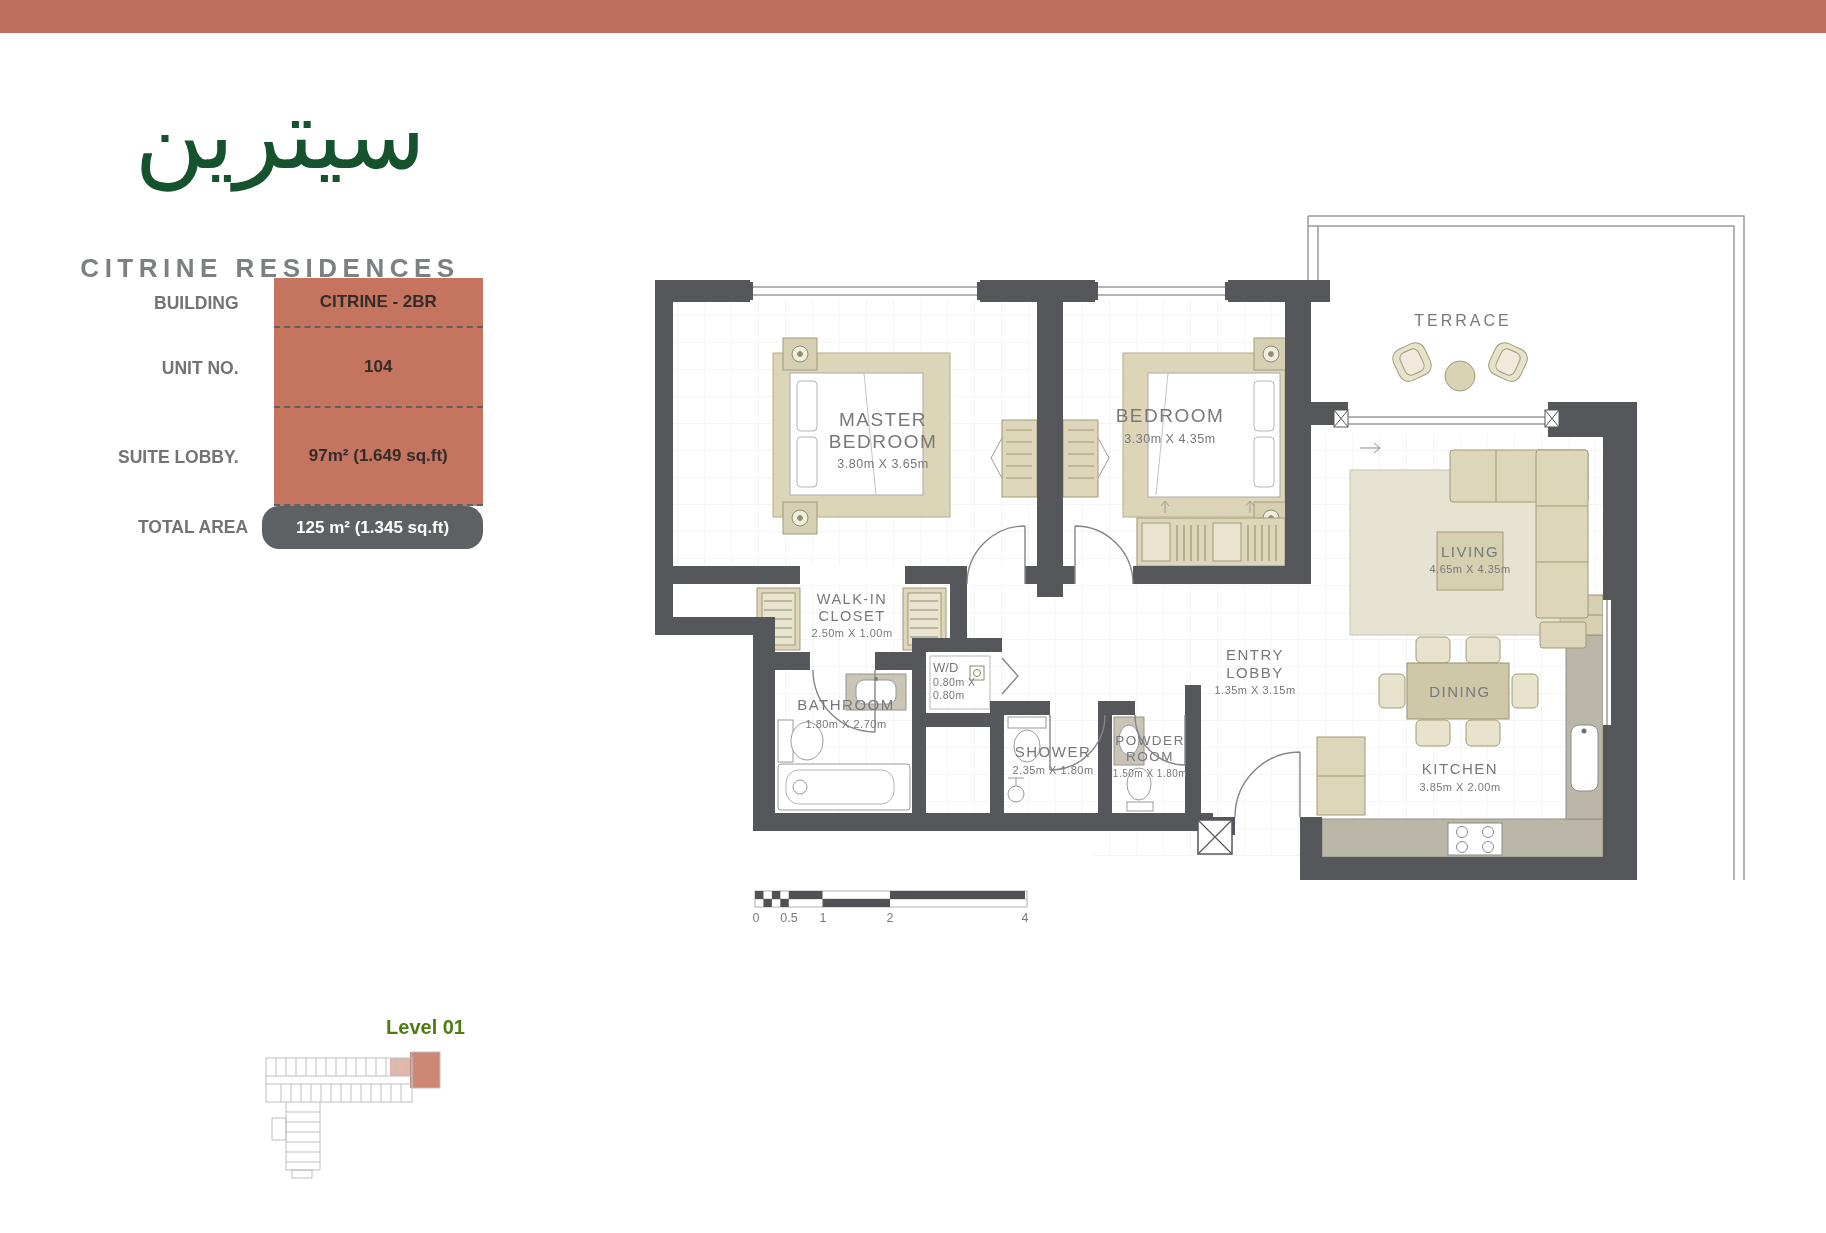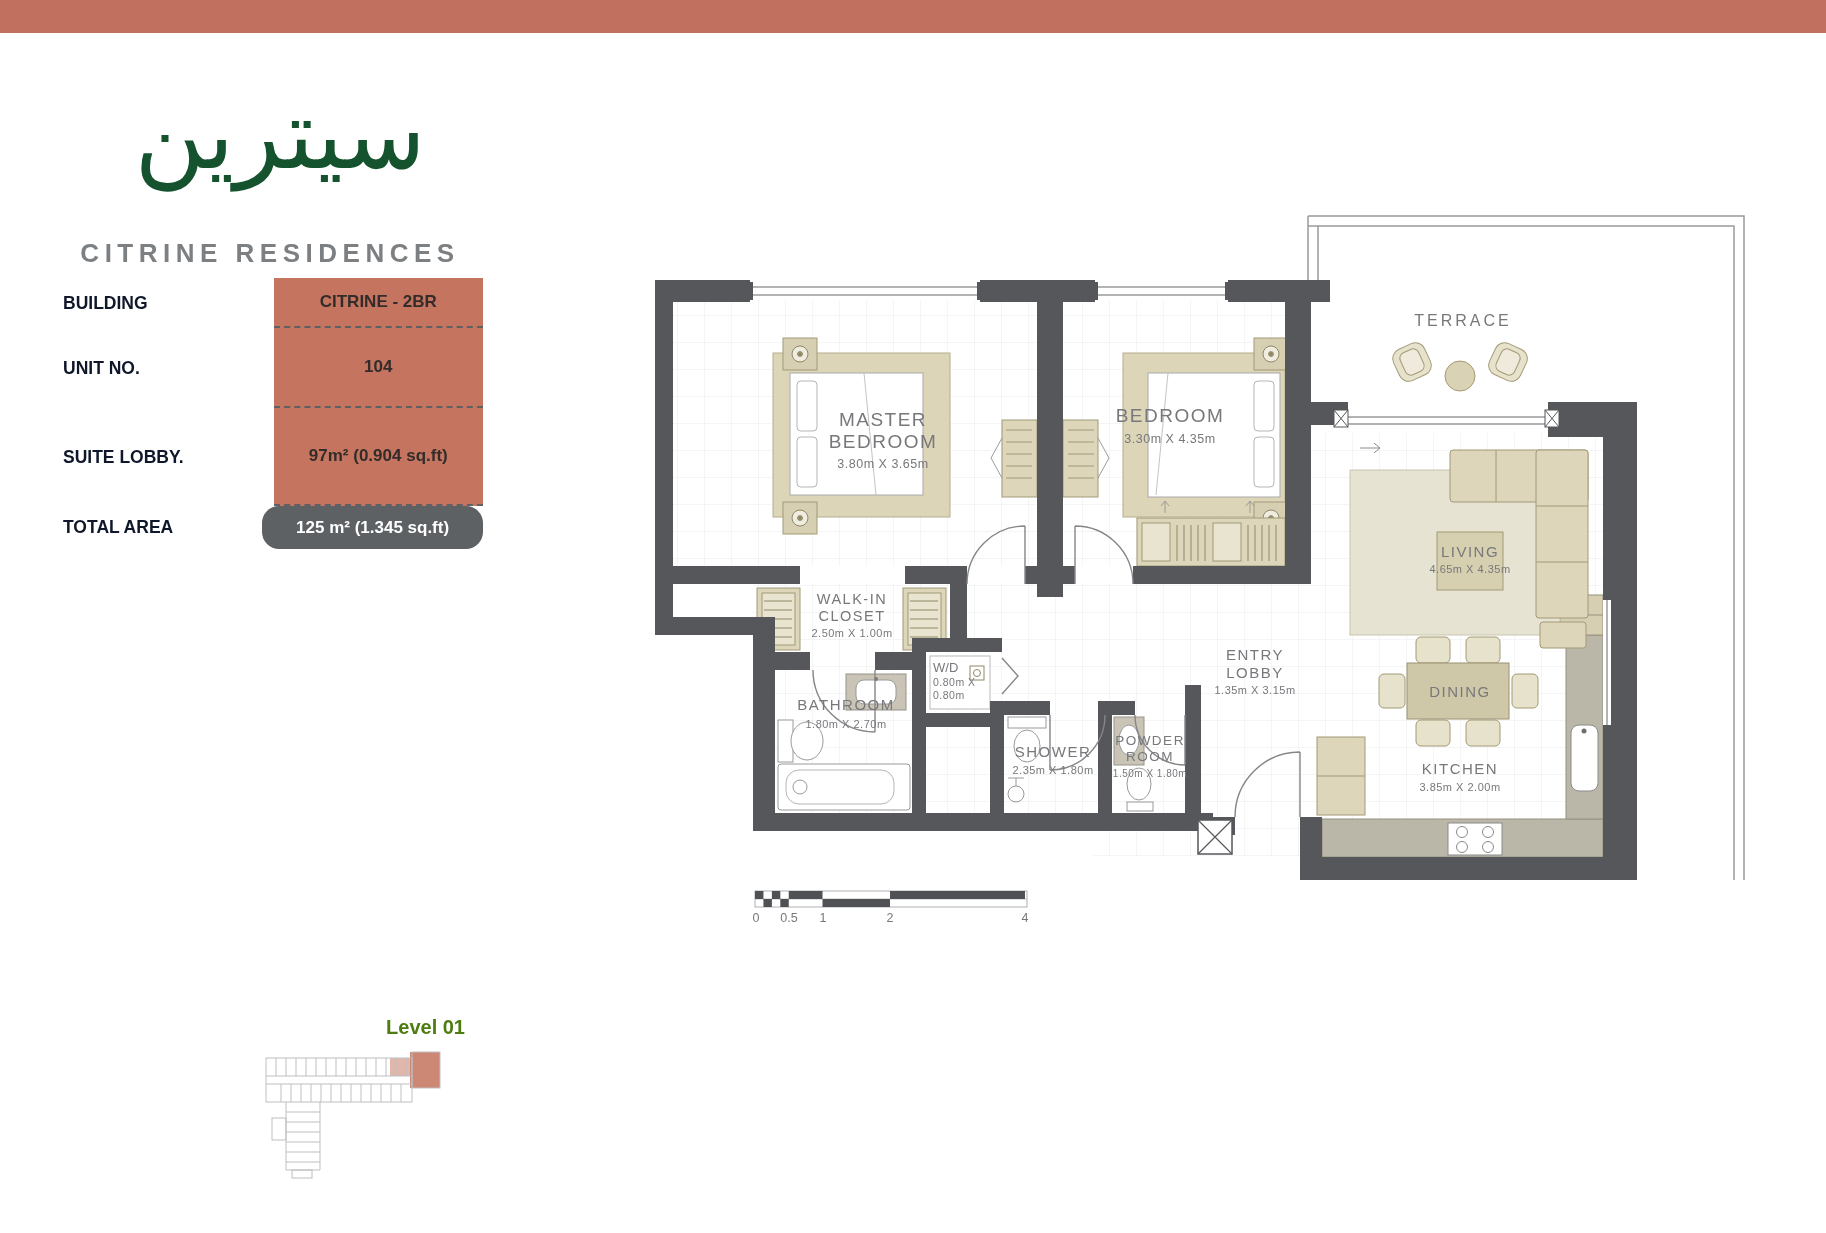--- a/index.html
+++ b/index.html
@@ -3,26 +3,26 @@
 <meta charset="utf-8">
 <style>
   html,body{margin:0;padding:0;background:#ffffff;}
   body{width:1826px;height:1233px;position:relative;font-family:"Liberation Sans",sans-serif;overflow:hidden;}
   .abs{position:absolute;}
   
   #top-bar{left:0;top:0;width:1826px;height:33px;background:#c17060;}
   
   #logo-arabic{left:90px;top:60px;width:380px;height:150px;line-height:150px;text-align:center;
     font-family:"DejaVu Sans",sans-serif;font-size:96px;color:#14532d;}
-  #brand-name{left:68px;top:238px;width:404px;text-align:center;font-size:26px;font-weight:bold;
+  #brand-name{left:68px;top:253px;width:404px;text-align:center;font-size:26px;font-weight:bold;
     letter-spacing:5.5px;color:#7d8083;}
   
   #info-table{left:63px;top:278px;width:420px;}
   .info-row{display:flex;align-items:center;}
-  .info-label{width:187px;padding-right:10px;font-weight:bold;font-size:17.5px;color:#0f172a;}
+  .info-label{width:187px;text-align:right;padding-right:10px;font-weight:bold;font-size:17.5px;color:#737373;}
   .info-value{width:223px;margin-left:4px;background:#c4745f;display:flex;align-items:center;justify-content:center;
     font-weight:bold;font-size:17px;color:#332c2a;align-self:stretch;}
   .dashed .info-value{border-bottom:2px dashed #5d6166;margin-left:25px;}
   .r1{height:50px}.r2{height:54px}.r3{height:80px}.r4{height:98px}.r5{height:80px}.r6{height:43px}
   .total .info-value{background:#5d6164;color:#ffffff;border-bottom:none;border-radius:17px;}
   
   #level-label{left:255px;top:1016px;width:210px;text-align:right;font-weight:bold;font-size:20px;color:#4d7c0f;}
   
   text{font-family:"Liberation Sans",sans-serif;fill:#77787b;}
   .rname{letter-spacing:1.5px;}
@@ -40,21 +40,21 @@
   <div class="info-row dashed r1">
     <div class="info-label">BUILDING</div>
     <div class="info-value">CITRINE - 2BR</div>
   </div>
   <div class="info-row dashed r3">
     <div class="info-label">UNIT NO.</div>
     <div class="info-value">104</div>
   </div>
   <div class="info-row dashed r4">
     <div class="info-label">SUITE LOBBY.</div>
-    <div class="info-value">97m² (0.904 sq.ft)</div>
+    <div class="info-value">97m² (1.649 sq.ft)</div>
   </div>
   <div class="info-row total r6">
     <div class="info-label">TOTAL AREA</div>
     <div class="info-value">125 m² (1.345 sq.ft)</div>
   </div>
 </div>
 
 <svg class="abs" style="left:650px;top:180px;" width="1100" height="700" viewBox="0 0 1100 700">
   <defs>
     <pattern id="grid" width="27" height="27" patternUnits="userSpaceOnUse">

